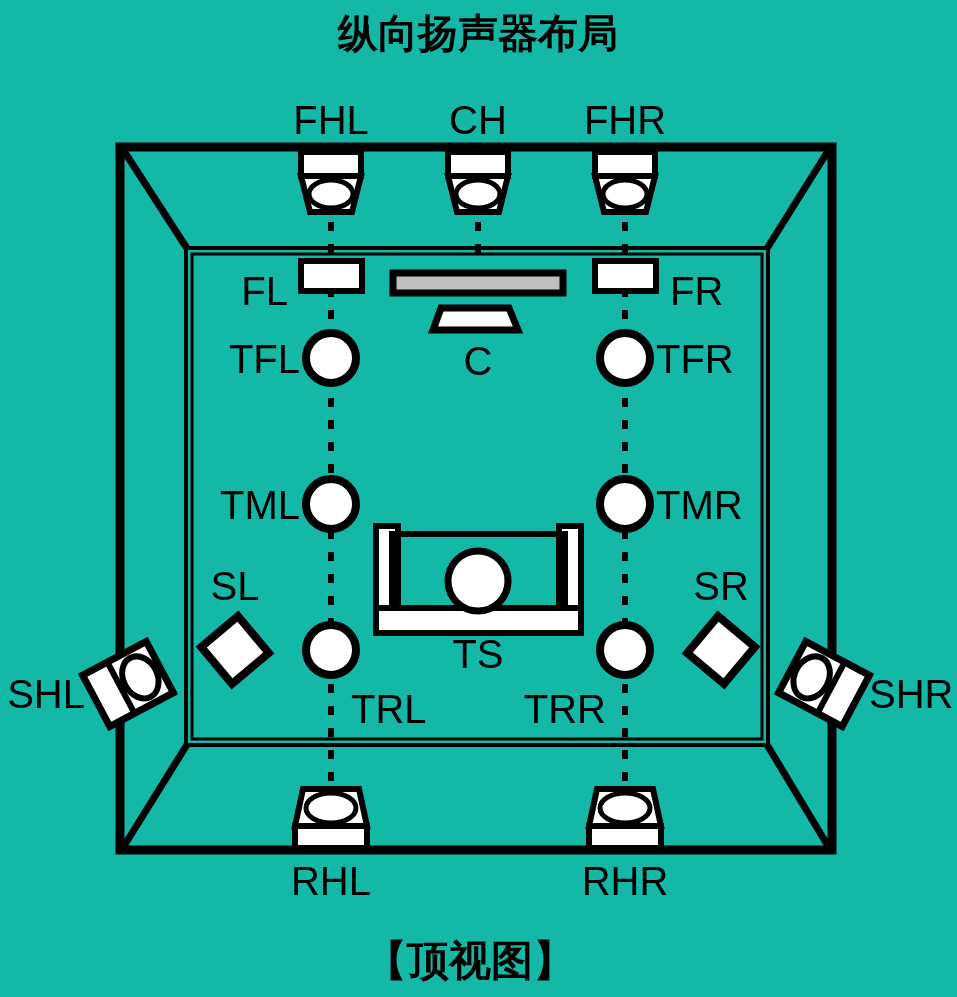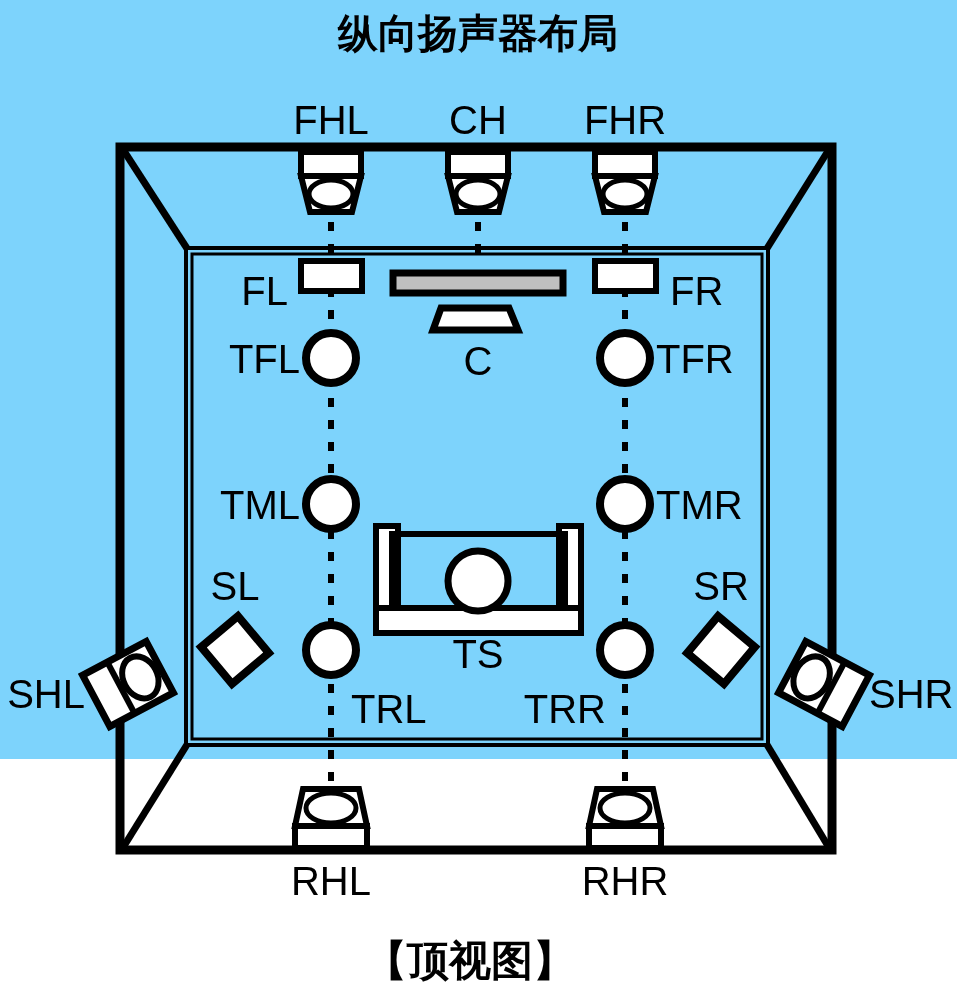--- a/index.html
+++ b/index.html
@@ -9,22 +9,22 @@
   }
   body {
     width: 957px;
     height: 997px;
     font-family: "Liberation Sans", sans-serif;
     overflow: hidden;
   }
   #stage {
     position: relative;
     width: 957px;
-    height: 759px;
-    background: #7dd3fc;
+    height: 997px;
+    background: #14b8a6;
   }
   svg#diagram {
     position: absolute;
     left: 0;
     top: 0;
     width: 957px;
     height: 997px;
     display: block;
   }
   .ttl {

